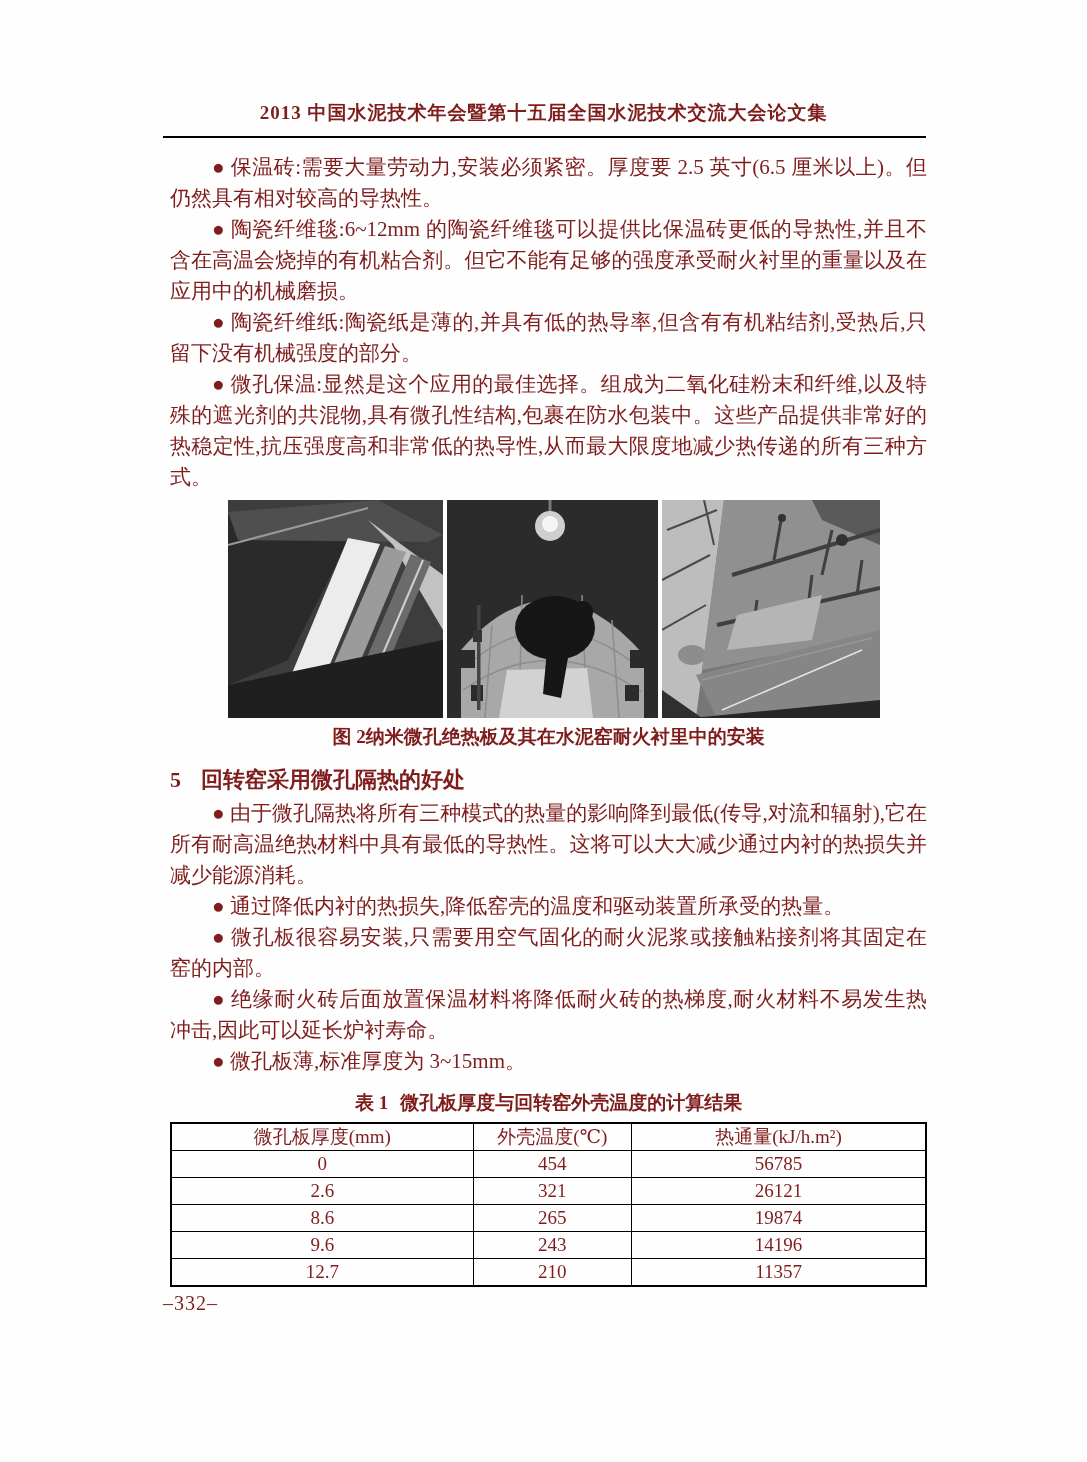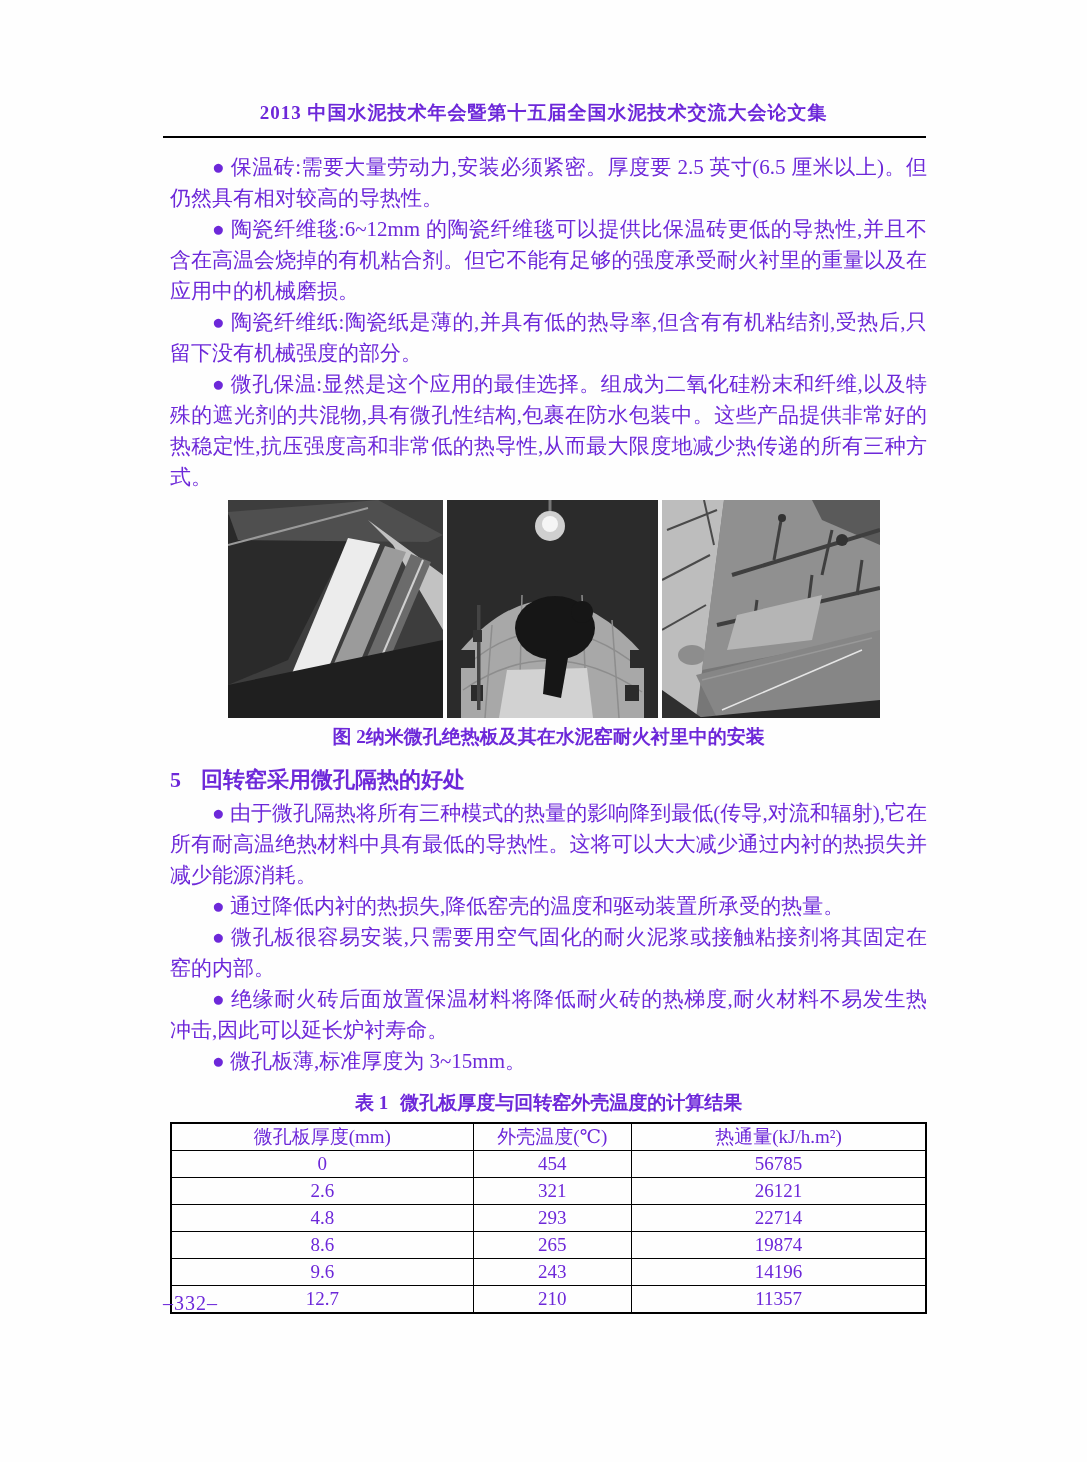--- a/index.html
+++ b/index.html
@@ -1,20 +1,20 @@
 <!DOCTYPE html>
 <html><head>
 <meta charset="utf-8">
 <style>
   html,body { margin:0; padding:0; background:#ffffff; }
   .page {
     position:relative;
     width:1087px; height:1462px;
     background:#fefefe;
-    color:#6d28d9;
+    color:#7f1d1d;
     font-family:"Liberation Serif","DejaVu Serif",serif;
     overflow:hidden;
   }
   .header-title {
     position:absolute; top:100px; left:0; width:100%;
     text-align:center; font-size:19px; font-weight:bold;
     letter-spacing:1px;
   }
   .header-rule {
     position:absolute; top:136px; left:163px; width:763px;
@@ -181,25 +181,20 @@
             <td>0</td>
             <td>454</td>
             <td>56785</td>
           </tr>
           <tr>
             <td>2.6</td>
             <td>321</td>
             <td>26121</td>
           </tr>
           <tr>
-            <td>4.8</td>
-            <td>293</td>
-            <td>22714</td>
-          </tr>
-          <tr>
             <td>8.6</td>
             <td>265</td>
             <td>19874</td>
           </tr>
           <tr>
             <td>9.6</td>
             <td>243</td>
             <td>14196</td>
           </tr>
           <tr>

